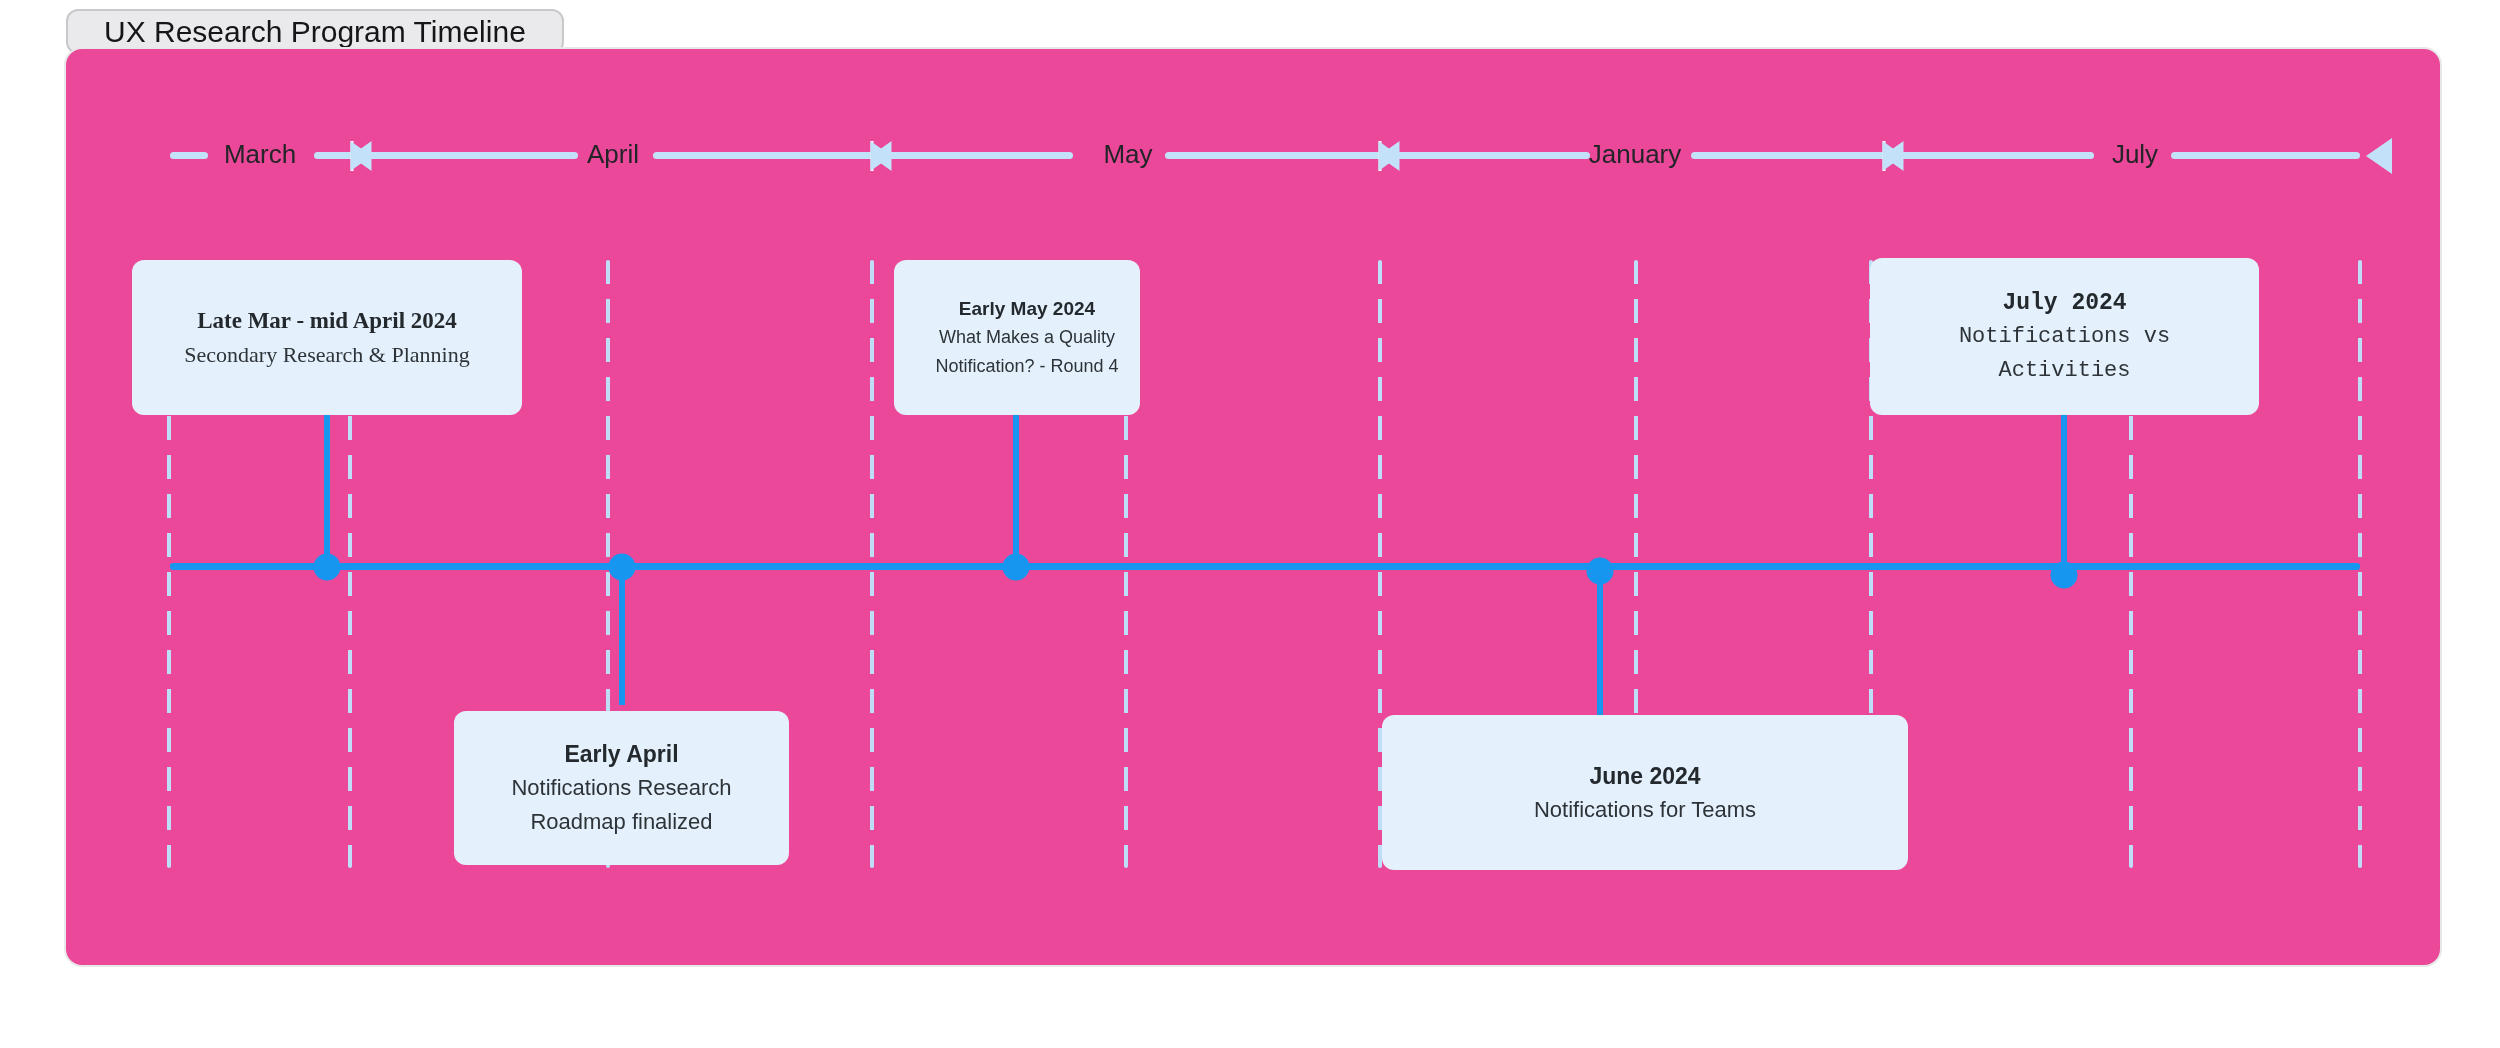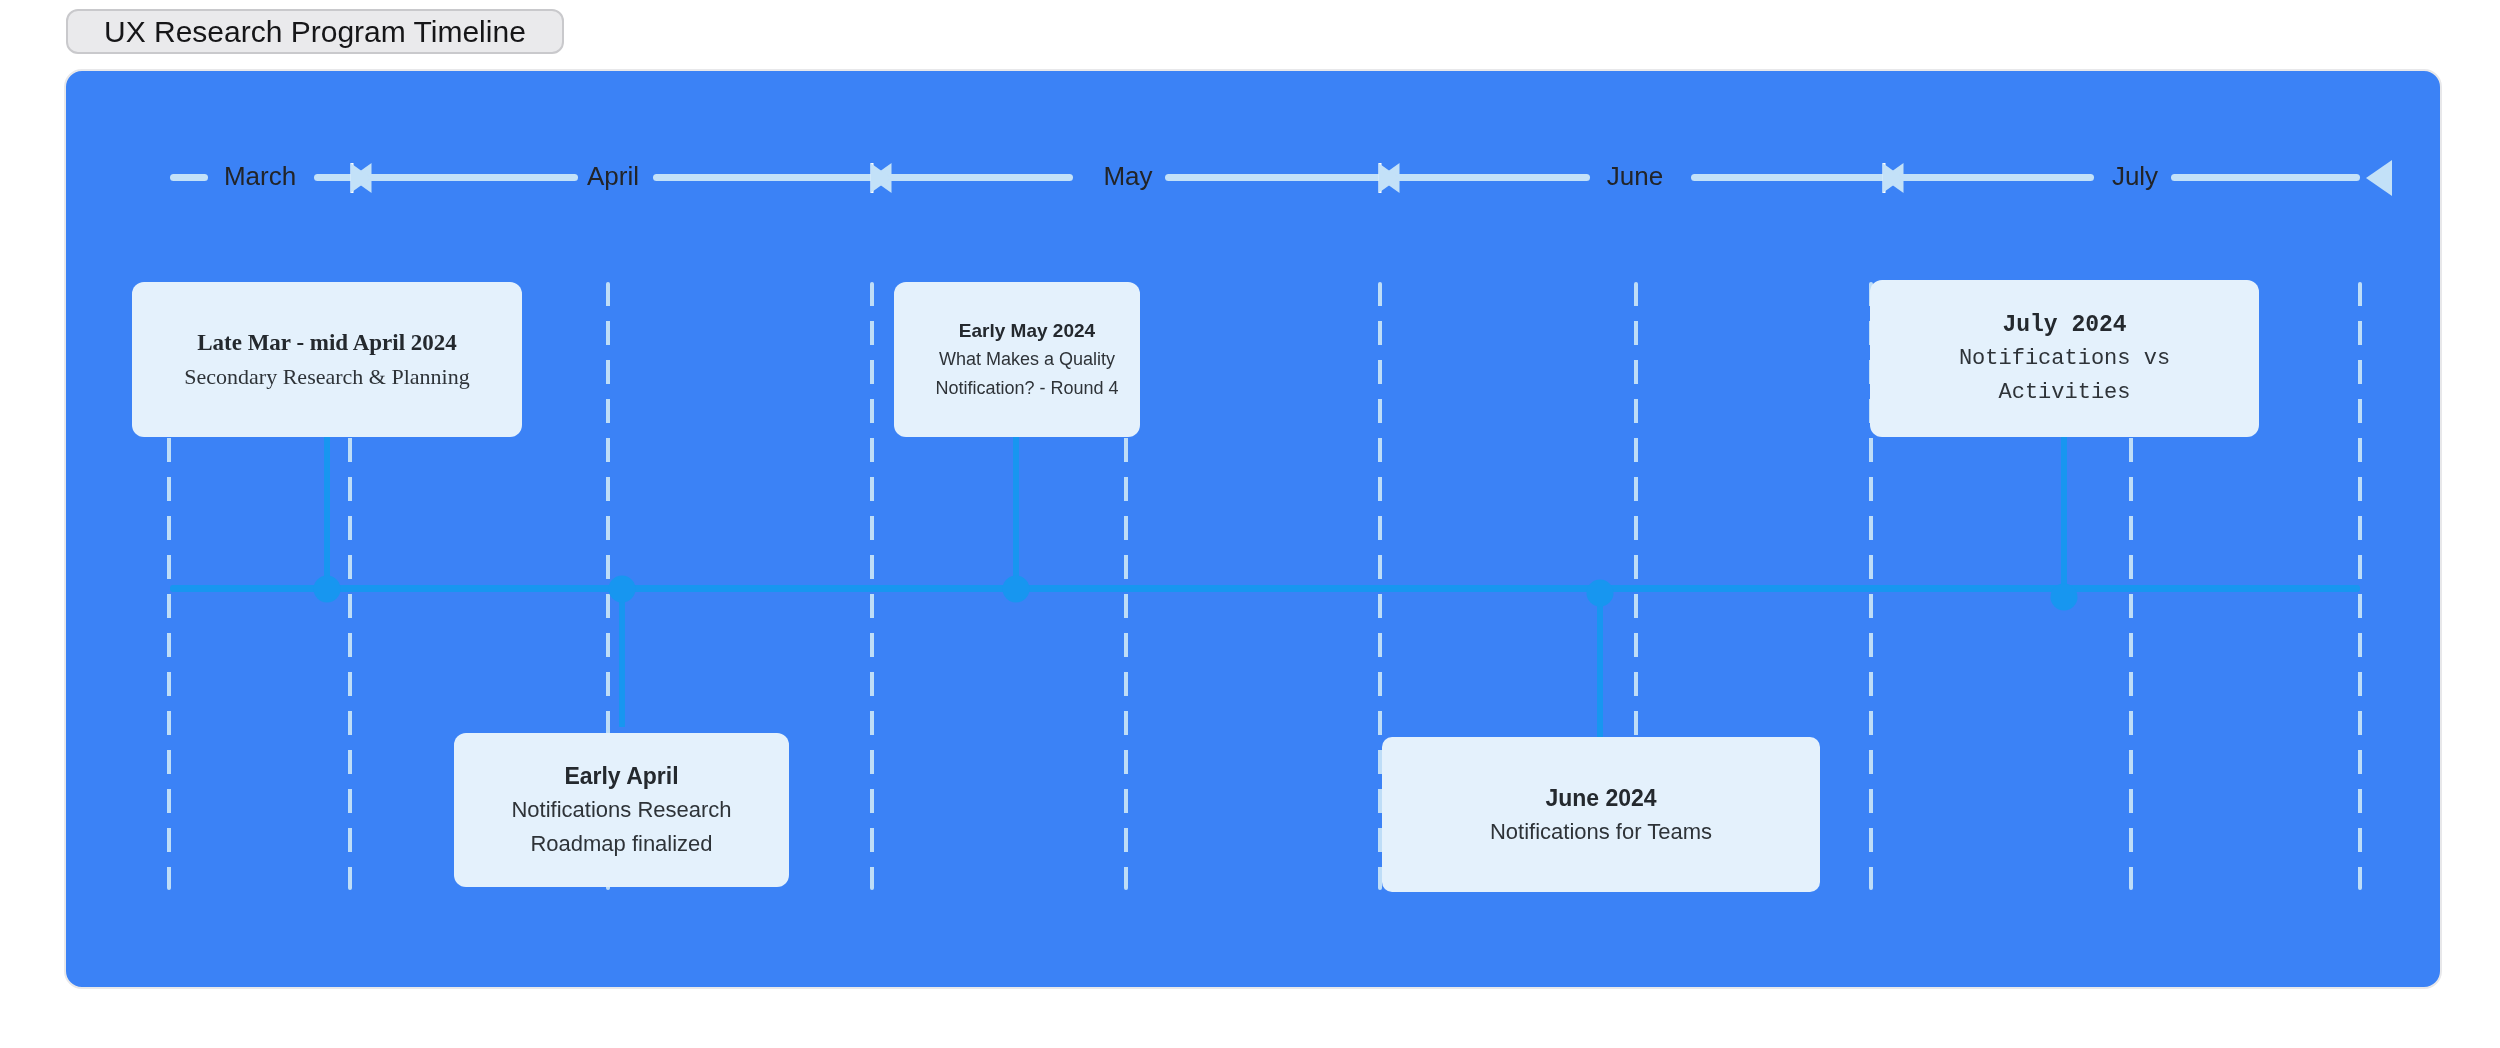--- a/index.html
+++ b/index.html
@@ -9,22 +9,22 @@
   }
   
   .badge{
     position:absolute;left:66px;top:9px;height:45px;
     display:inline-flex;align-items:center;padding:0 36px;
     background:#eaeaec;border:2px solid #c9c9cc;border-radius:12px;
     font-size:30px;color:#161618;white-space:nowrap;box-sizing:border-box;
   }
   
   .panel{
-    position:absolute;left:64px;top:69px;width:2378px;height:920px;
-    background:#3b82f6;border:2px solid #e8e8ea;border-radius:18px;
+    position:absolute;left:64px;top:47px;width:2378px;height:920px;
+    background:#ec4899;border:2px solid #e8e8ea;border-radius:18px;
     box-sizing:border-box;
   }
   .panel *{position:absolute;box-sizing:border-box;}
   
   .axis-seg{height:7px;border-radius:4px;background:var(--light);}
   .month-label{transform:translateX(-50%);font-size:26px;color:#222428;white-space:nowrap;}
   .diamond{display:flex;align-items:center;transform:translate(-50%,-50%);}
   .tri{width:0;height:0;border-top:15px solid transparent;border-bottom:15px solid transparent;}
   .tri.left{border-right:21px solid var(--light);}
   .tri.right{border-left:21px solid var(--light);}
@@ -72,21 +72,21 @@
     <div class="dash" style="left: 2292px; top: 211px; height: 608px;"></div>
     <div class="axis-seg" style="left: 104px; top: 103px; width: 38px;"></div>
     <div class="axis-seg" style="left: 248px; top: 103px; width: 264px;"></div>
     <div class="axis-seg" style="left: 587px; top: 103px; width: 420px;"></div>
     <div class="axis-seg" style="left: 1099px; top: 103px; width: 425px;"></div>
     <div class="axis-seg" style="left: 1625px; top: 103px; width: 403px;"></div>
     <div class="axis-seg" style="left: 2105px; top: 103px; width: 189px;"></div>
     <div class="month-label" style="left: 194px; top: 90px;">March</div>
     <div class="month-label" style="left: 547px; top: 90px;">April</div>
     <div class="month-label" style="left: 1062px; top: 90px;">May</div>
-    <div class="month-label" style="left: 1569px; top: 90px;">June</div>
+    <div class="month-label" style="left: 1569px; top: 90px;">January</div>
     <div class="month-label" style="left: 2069px; top: 90px;">July</div>
     <div class="diamond" style="left: 286px; top: 107px;">
       <span class="tri left"></span>
       <span class="slit"></span>
       <span class="tri right"></span>
     </div>
     <div class="diamond" style="left: 806px; top: 107px;">
       <span class="tri left"></span>
       <span class="slit"></span>
       <span class="tri right"></span>
@@ -118,21 +118,21 @@
       <div class="desc">Secondary Research &amp; Planning</div>
     </div>
     <div class="card" style="left: 388px; top: 662px; width: 335px; height: 154px;">
       <div class="period">Early April</div>
       <div class="desc">Notifications Research Roadmap finalized</div>
     </div>
     <div class="card small" style="left: 828px; top: 211px; width: 246px; height: 155px; padding-left: 40px;">
       <div class="period">Early May 2024</div>
       <div class="desc">What Makes a Quality Notification? - Round 4</div>
     </div>
-    <div class="card" style="left: 1316px; top: 666px; width: 438px; height: 155px; border-radius: 10px;">
+    <div class="card" style="left: 1316px; top: 666px; width: 526px; height: 155px;">
       <div class="period">June 2024</div>
       <div class="desc">Notifications for Teams</div>
     </div>
     <div class="card" style="left: 1804px; top: 209px; width: 389px; height: 157px; font-family: Liberation Mono, monospace;">
       <div class="period">July 2024</div>
       <div class="desc">Notifications vs Activities</div>
     </div>
   </div>
 
 </body></html>

